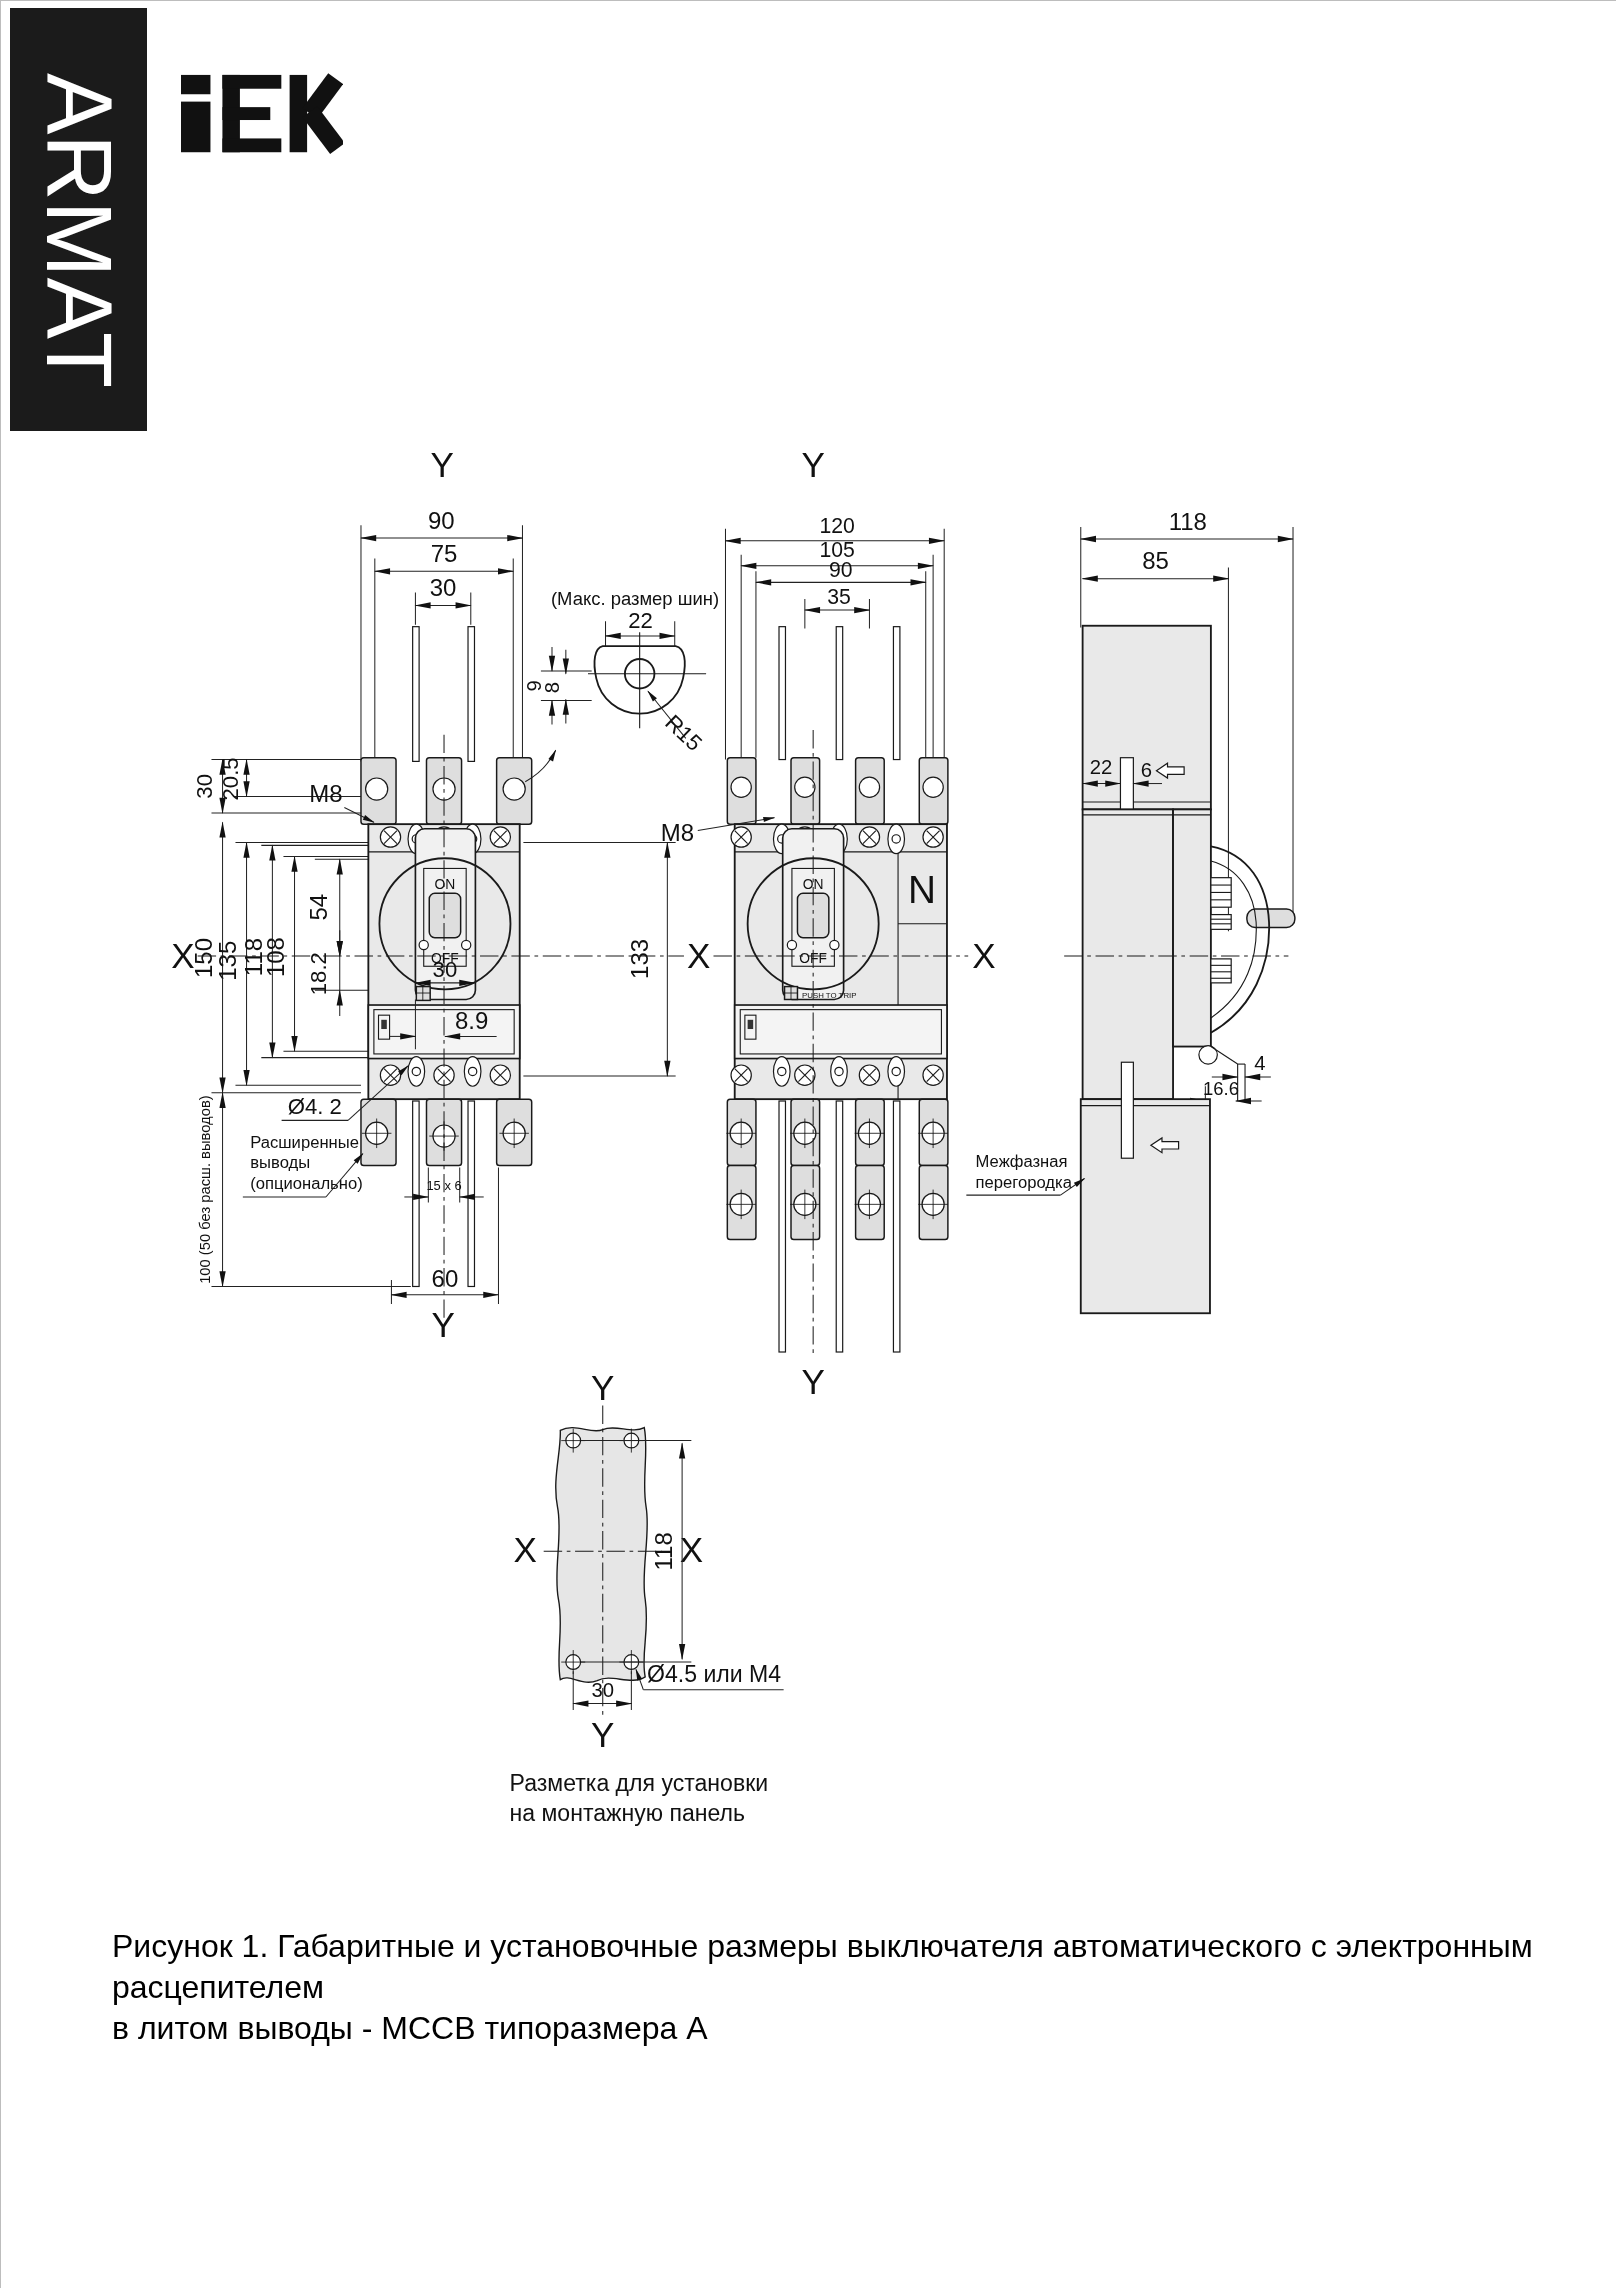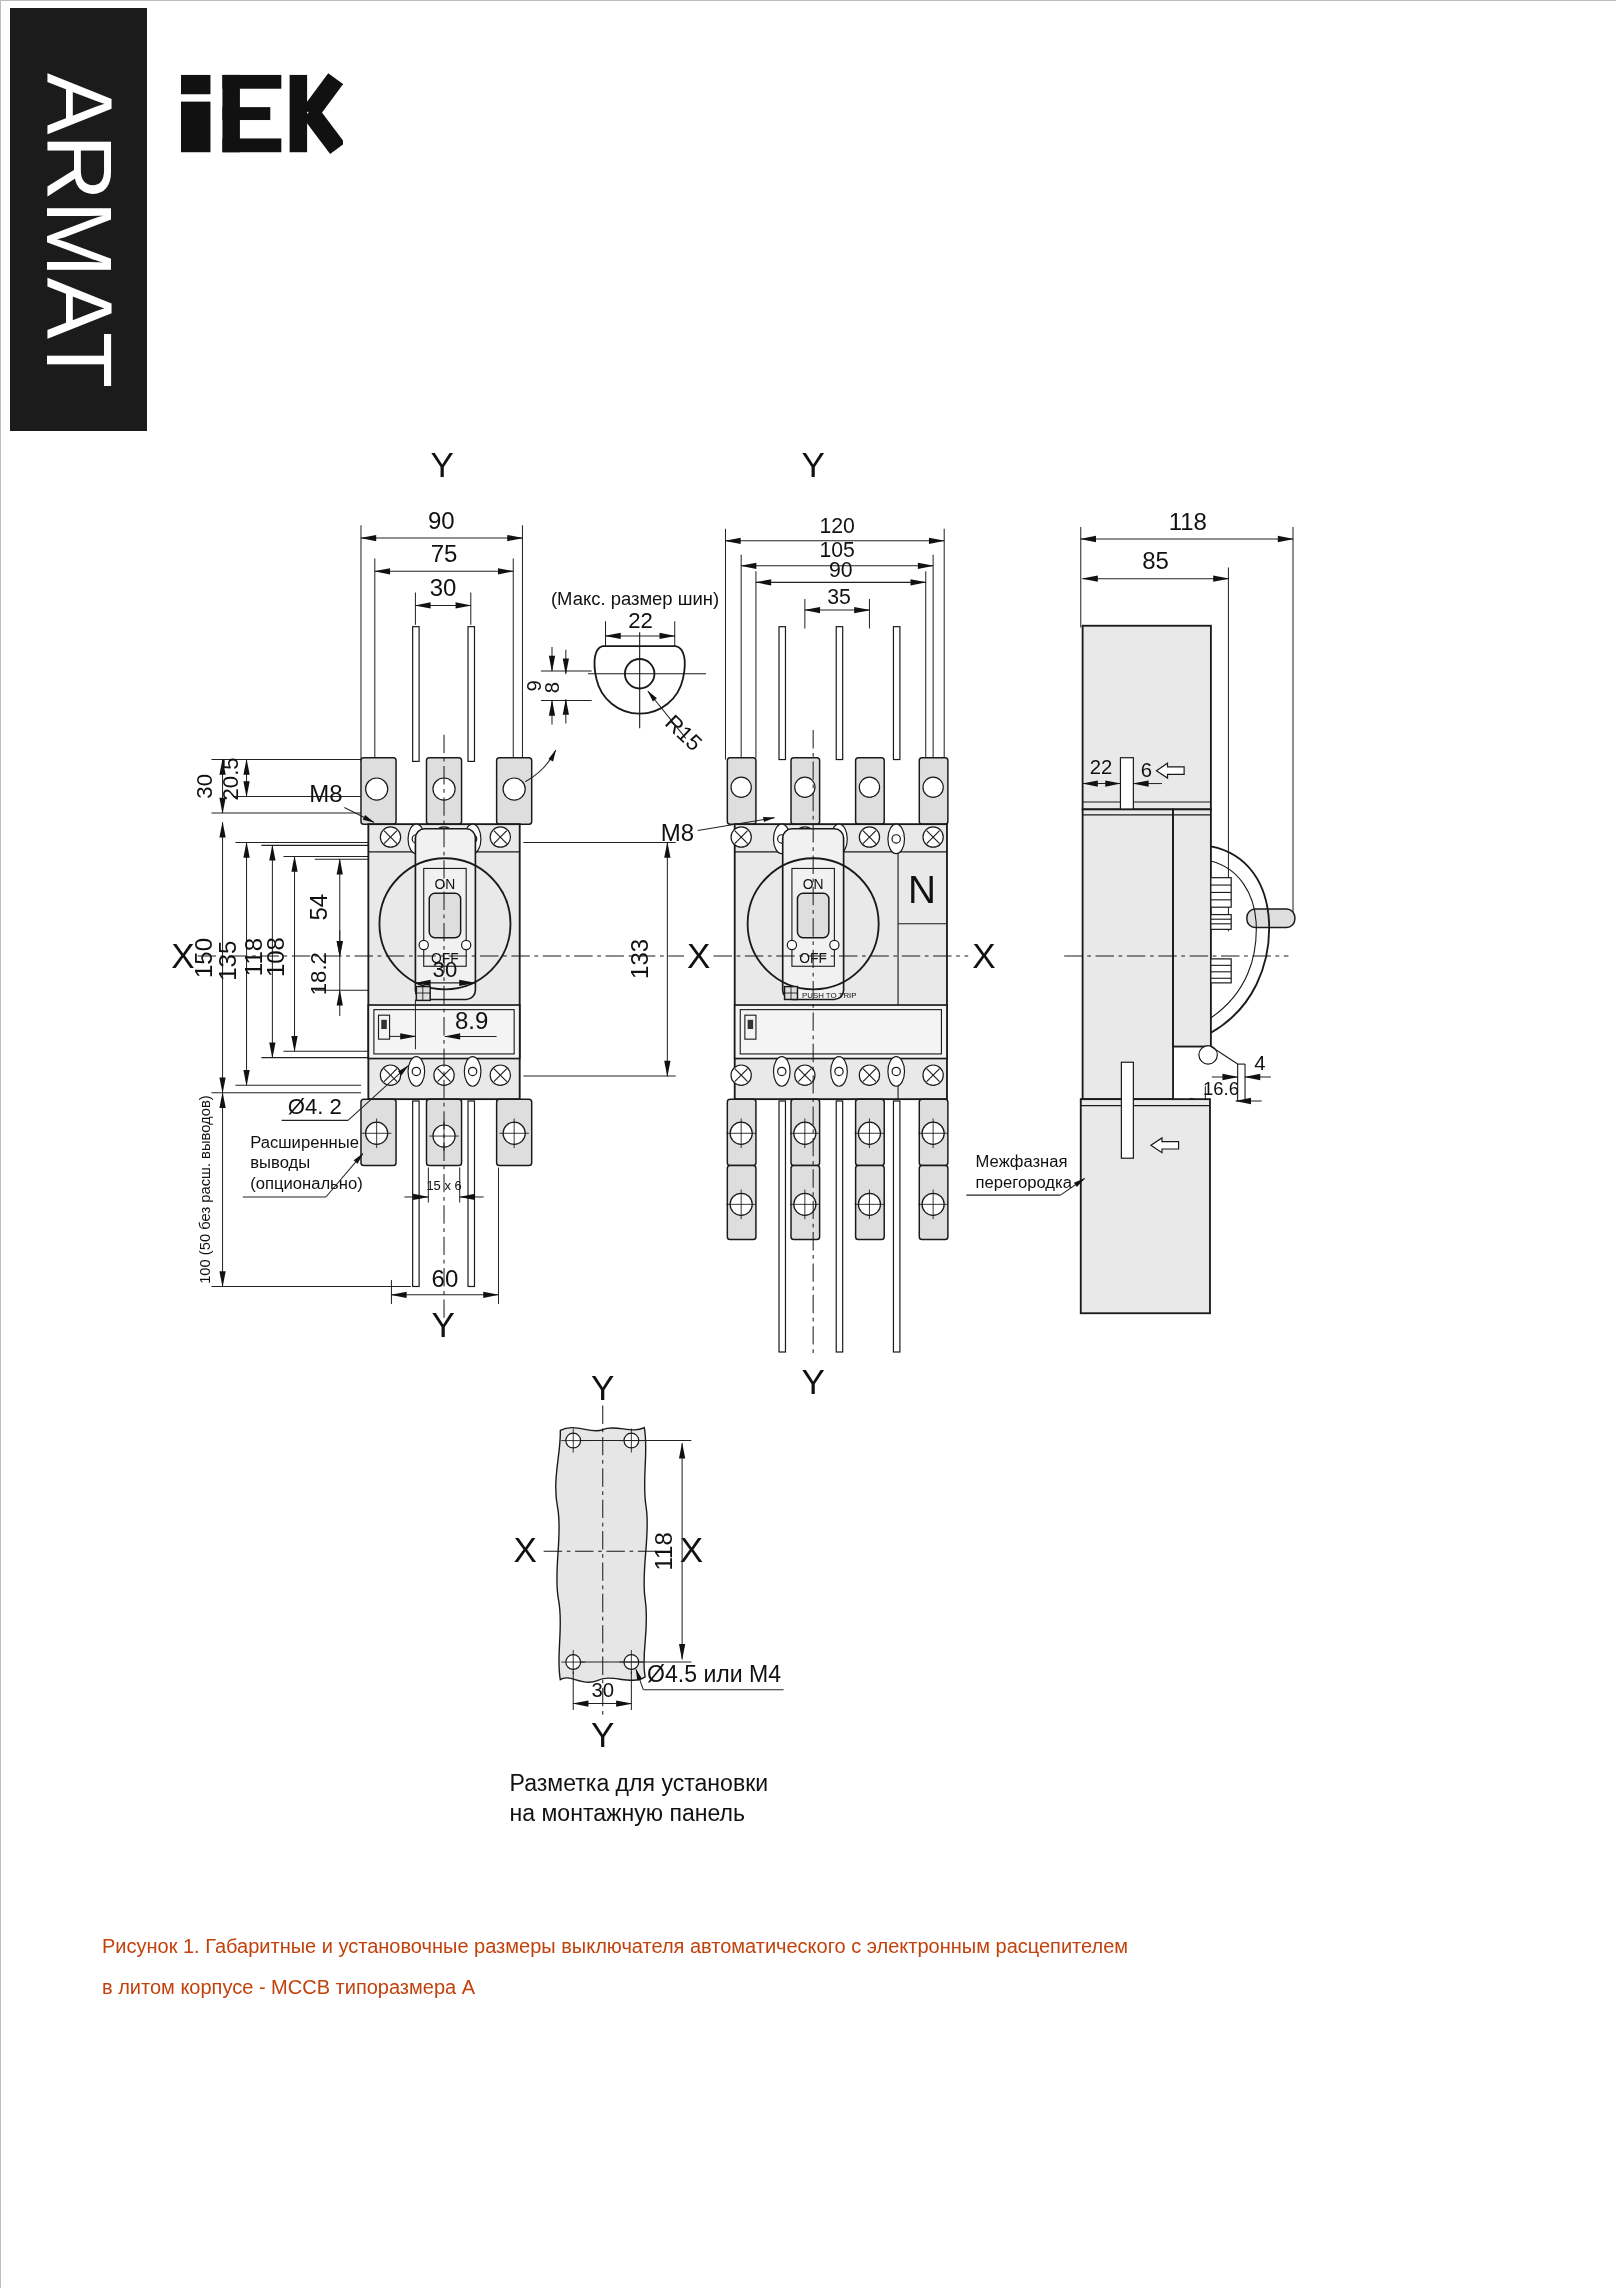--- a/index.html
+++ b/index.html
@@ -3,21 +3,21 @@
 <meta charset="utf-8">
 <style>
   html,body{margin:0;padding:0;background:#fff;}
   .page{position:relative;width:1616px;height:2289px;background:#fff;overflow:hidden;
         border-left:0.9px solid #bdbdbd;border-top:0.9px solid #bdbdbd;
         font-family:"Liberation Sans",sans-serif;color:#111;}
   .banner{position:absolute;left:9.2px;top:7.4px;width:137px;height:423px;background:#1b1b1b;}
   .banner span{display:block;writing-mode:vertical-rl;color:#fff;font-size:92px;font-weight:400;
                letter-spacing:0px;margin:0 auto;padding-top:65px;line-height:137px;text-align:left;}
   .logo{position:absolute;left:180px;top:72px;}
-  .caption{position:absolute;left:101px;top:1925px;width:1440px;font-size:20px;line-height:41px;color:#c2410c;}
+  .caption{position:absolute;left:111px;top:1925px;width:1440px;font-size:32px;line-height:41px;color:#000000;}
   svg text{font-family:"Liberation Sans",sans-serif;fill:#111;}
   .mid{text-anchor:middle;}
   .st{text-anchor:start;}
   .t38{font-size:38px;} .t42{font-size:42px;} .t26{font-size:26px;} .t24{font-size:24px;}
   .t23{font-size:23px;} .t22{font-size:22px;} .t20{font-size:20px;} .t18{font-size:18px;}
   .t16{font-size:16px;} .t15{font-size:15px;} .t14{font-size:14px;} .t9{font-size:8.5px;}
   .t25{font-size:25px;}
   .ln{fill:none;stroke:#1a1a1a;stroke-width:2;}
   .ln1{fill:none;stroke:#1a1a1a;stroke-width:1.2;}
   .dim{fill:none;stroke:#222;stroke-width:1.1;}
@@ -431,17 +431,17 @@
       <text x="700" y="1822" class="t25 st">Ø4.5 или M4</text>
       <line x1="696" y1="1830" x2="848" y2="1830" class="dim"></line>
       <line x1="696" y1="1830" x2="688" y2="1808" class="dim" marker-end="url(#al)"></line>
       <text x="551" y="1940" class="t25 st">Разметка для установки</text>
       <text x="551" y="1972" class="t25 st">на монтажную панель</text>
     </g>
   </svg>
 
   <div class="caption">
     <div>Рисунок 1. Габаритные и установочные размеры выключателя автоматического с электронным расцепителем</div>
-    <div>в литом корпусе - МССВ типоразмера А</div>
+    <div>в литом выводы - МССВ типоразмера А</div>
   </div>
 
 </div>
 
 
 </body></html>

